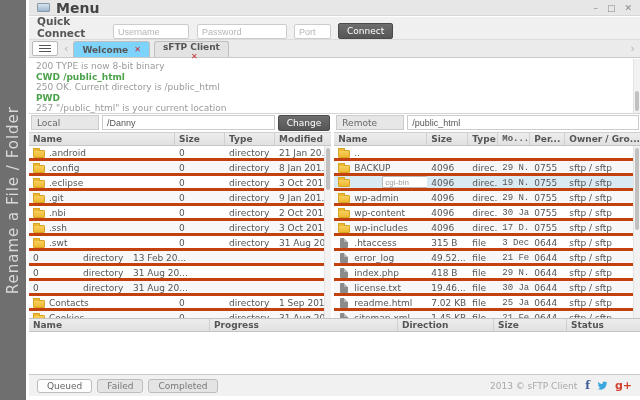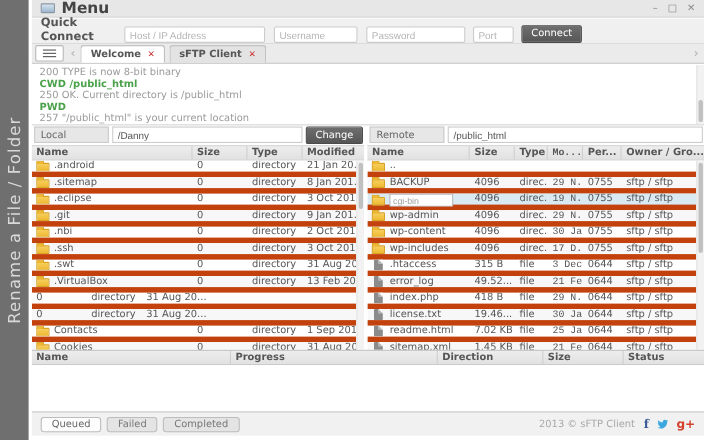--- a/index.html
+++ b/index.html
@@ -43,22 +43,22 @@
   .tabbar { position:absolute; top:40px; left:0; right:0; height:18px; background:#ebebeb;
     border-bottom:1px solid #c9c9c9; display:flex; align-items:flex-end; padding:0 3px; }
   .hamburger { width:26px; height:15px; background:#fff; border:1px solid #b9b9b9;
     border-radius:2px; margin:0 4px 1px 0; display:flex; flex-direction:column;
     justify-content:center; gap:2px; padding:0 6px; cursor:pointer; }
   .hamburger i { display:block; height:1px; background:#555; }
   .tab-chevron { font-size:11px; color:#b0b0b0; margin:0 5px 2px 2px; cursor:pointer; }
   .tab-chevron.right { margin-left:auto; margin-right:2px; }
   .tab { height:16px; border:1px solid #bfbfbf; border-bottom:none; border-radius:3px 3px 0 0;
     display:flex; align-items:center; padding:0 8px; margin-right:4px; cursor:pointer; }
-  .tab.light { background:#ffffff; }
-  .tab.dim { background:#e3e3e3; }
+  .tab.light { background:#7dd3fc; }
+  .tab.dim { background:#e3e3e3;flex-direction:column; }
   .tab-label { font-size:9px; font-weight:bold; color:#555; }
   .tab-close { font-size:8px; color:#cc2d2d; font-weight:bold; margin-left:6px; }
 
   
   .log { position:absolute; top:59px; left:0; right:0; height:55px; background:#fff;
     border-bottom:1px solid #d5d5d5; padding:2px 0 0 7px; overflow:hidden; }
   .logline { font-size:9px; line-height:10.5px; color:#9a9a9a; white-space:nowrap; }
   .logline.command { color:#4ba24b; font-weight:bold; }
 
   
@@ -79,21 +79,21 @@
   .change-btn { flex:0 0 44px; }
 
   .hrow { height:14px; display:flex; align-items:stretch;
     background:linear-gradient(#ededed,#e1e1e1);
     border-top:1px solid #d0d0d0; border-bottom:1px solid #c6c6c6; }
   .hcell { font-size:9px; font-weight:bold; color:#555; padding-left:4px;
     border-right:1px solid #cfcfcf; display:flex; align-items:center;
     overflow:hidden; white-space:nowrap; }
   .plist { flex:1; position:relative; background:#fff; overflow:hidden; }
   .rows { position:absolute; inset:0 7px 0 0; overflow:hidden; }
-  .frow { height:15px; display:flex; align-items:flex-start; border-bottom:5px solid #c2410c;
+  .frow { height:15px; display:flex; align-items:flex-end; border-bottom:3px solid #c2410c;
     cursor:default; }
   .frow:nth-child(even) { background:#f7f7f7; }
   .frow.selected { background:#d9eaf3; }
   .cell { font-size:9px; color:#555; padding-left:4px; overflow:hidden; white-space:nowrap; }
   .c-name { display:flex; align-items:center; gap:4px; }
 
   
   .p-local .c-name { flex:0 0 146px; } .p-local .c-size { flex:0 0 50px; }
   .p-local .c-type { flex:0 0 50px; } .p-local .c-modified { flex:1; border-right:none; }
   .p-remote .c-name { flex:0 0 93px; } .p-remote .c-size { flex:0 0 41px; }
@@ -105,21 +105,21 @@
   .fic.folder { width:12px; height:8px; background:linear-gradient(#f7cf5e,#eeb930);
     border:1px solid #d9a426; border-radius:1px; margin-top:1px; }
   .fic.folder::before { content:""; position:absolute; top:-3px; left:-1px; width:5px;
     height:2px; background:#eeb930; border:1px solid #d9a426; border-bottom:none;
     border-radius:1px 1px 0 0; }
   .fic.file { width:8px; height:10px; background:#8b8b8b; border-radius:1px; margin:0 2px; }
   .fic.file::before { content:""; position:absolute; top:0; right:0;
     border:2px solid #fff; border-left-color:#b5b5b5; border-bottom-color:#b5b5b5; }
 
   .rename-input { width:58px; height:12px; border:1px solid #b9b9b9; border-radius:1px;
-    font-size:8px; color:#9d9d9d; padding:0 2px; outline:none; background:#fff; }
+    font-size:8px; color:#9d9d9d; padding:0 2px; outline:none; background:#fff;margin-left:28px; }
 
   
   .q-head { position:absolute; top:318px; left:0; right:0; height:14px; display:flex;
     background:linear-gradient(#ededed,#e1e1e1); border-top:1px solid #c2c2c2;
     border-bottom:1px solid #c6c6c6; }
   .q-head .c-name { flex:0 0 181px; } .q-head .c-direction { flex:0 0 96px; }
   .q-head .c-progress { flex:0 0 188px; } .q-head .c-size { flex:0 0 73px; }
   .q-head .c-status { flex:1; border-right:none; }
   .q-body { position:absolute; top:332px; left:0; right:0; height:42px; background:#fff; }
 
@@ -151,21 +151,20 @@
     <span class="menu-label">Menu</span>
     <span class="win-controls">
       <span>–</span>
       <span>□</span>
       <span>✕</span>
     </span>
   </div>
 
   <div class="qcbar">
     <span class="qc-label">Quick Connect</span>
-    <input class="in-host" placeholder="Host / IP Address" style="">
     <input class="in-user" placeholder="Username" style="">
     <input class="in-pass" placeholder="Password" style="">
     <input class="in-port" placeholder="Port" style="">
     <span class="btn-dark">Connect</span>
   </div>
 
   <div class="tabbar">
     <span class="hamburger">
         <i></i>
         <i></i>
@@ -214,21 +213,21 @@
                 <span class="fic folder"></span>
                 <span>.android</span>
               </div>
               <div class="cell c-size">0</div>
               <div class="cell c-type">directory</div>
               <div class="cell c-modified">21 Jan 20...</div>
             </div>
             <div class="frow">
               <div class="cell c-name">
                 <span class="fic folder"></span>
-                <span>.sitemap</span>
+                <span>.config</span>
               </div>
               <div class="cell c-size">0</div>
               <div class="cell c-type">directory</div>
               <div class="cell c-modified">8 Jan 201...</div>
             </div>
             <div class="frow">
               <div class="cell c-name">
                 <span class="fic folder"></span>
                 <span>.eclipse</span>
               </div>
@@ -266,24 +265,20 @@
             <div class="frow">
               <div class="cell c-name">
                 <span class="fic folder"></span>
                 <span>.swt</span>
               </div>
               <div class="cell c-size">0</div>
               <div class="cell c-type">directory</div>
               <div class="cell c-modified">31 Aug 20...</div>
             </div>
             <div class="frow">
-              <div class="cell c-name">
-                <span class="fic folder"></span>
-                <span>.VirtualBox</span>
-              </div>
               <div class="cell c-size">0</div>
               <div class="cell c-type">directory</div>
               <div class="cell c-modified">13 Feb 20...</div>
             </div>
             <div class="frow">
               <div class="cell c-size">0</div>
               <div class="cell c-type">directory</div>
               <div class="cell c-modified">31 Aug 20...</div>
             </div>
             <div class="frow">

